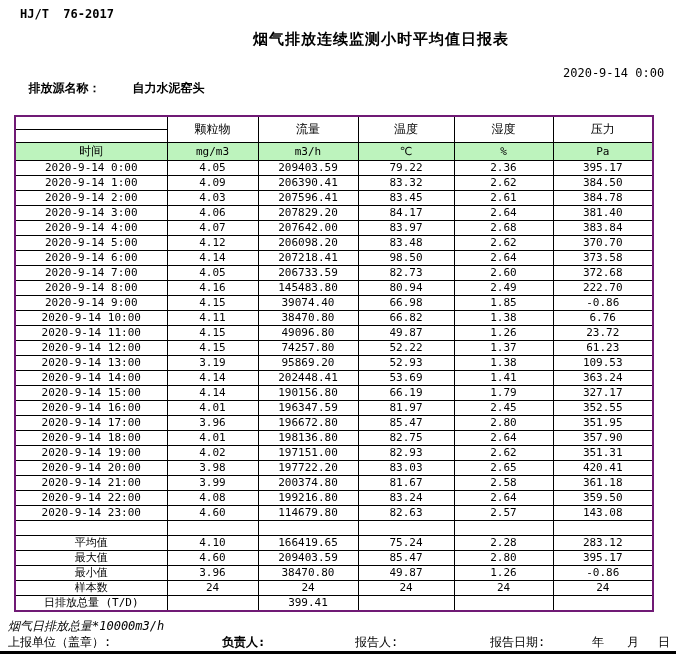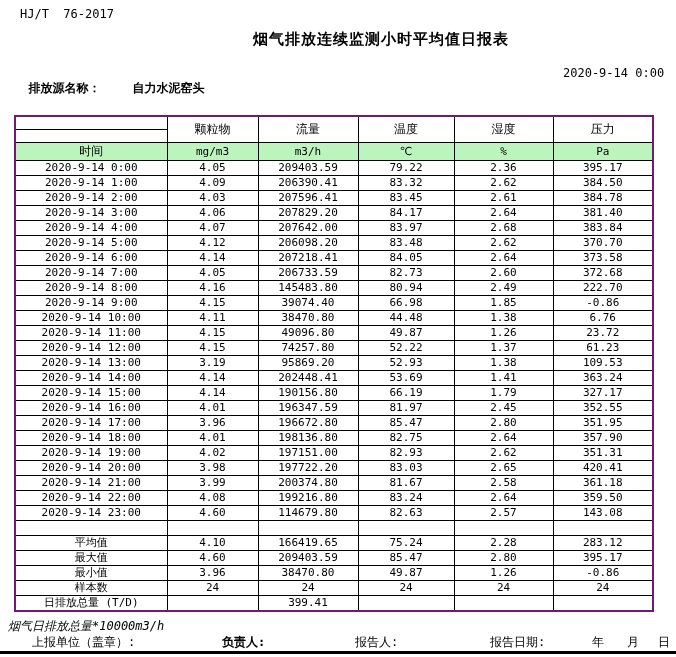--- a/index.html
+++ b/index.html
@@ -2,21 +2,21 @@
 <html style="--units-bg: #bdf3bd;"><head>
 <meta charset="utf-8">
 <style>
   html,body{margin:0;padding:0;}
   body{
     width:676px;height:657px;background:#ffffff;position:relative;
     font-family:"DejaVu Sans Mono","DejaVu Sans",monospace;
     color:#000;overflow:hidden;
   }
   .abs{position:absolute;}
-  #standard{left:20px;top:7px;font-size:12px;font-weight:normal;white-space:pre;}
+  #standard{left:20px;top:7px;font-size:12px;font-weight:bold;white-space:pre;}
   #title{left:0;top:30px;width:676px;text-align:center;text-indent:46px;
          font-size:15px;font-weight:bold;letter-spacing:1px;padding-left:20px;}
   #source-line{left:14px;top:66px;font-size:12px;font-weight:bold;white-space:pre;}
   #source-name{margin-left:32px;}
   #report-datetime{left:563px;top:66px;font-size:12px;}
   
   #report-table{
     position:absolute;left:14px;top:115px;width:639px;
     border-collapse:collapse;table-layout:fixed;
     border:2px solid #701a75;
@@ -27,21 +27,21 @@
   }
   tr.hdr-half td,tr.hdr-half th{height:12px;font-size:12px;}
   tr.units-row td{height:14px;font-size:11px;background:var(--units-bg,#bdf3bd);}
   tr.units-row td:first-child{font-size:12px;}
   #data-rows td,#summary-rows td{height:14px;font-size:11px;line-height:14px;}
   tr.blank-row td{height:14px;}
   
   #footnote{left:8px;top:618px;font-size:12px;font-style:italic;}
   #signature-line{left:0;top:634px;width:676px;height:16px;font-size:12px;}
   #signature-line span{position:absolute;white-space:pre;}
-  #sig-unit{left:8px;margin-left:24px;}
+  #sig-unit{left:8px;}
   #sig-manager{left:222px;font-weight:bold;}
   #sig-reporter{left:355px;}
   #sig-date{left:490px;}
   #sig-year{left:592px;}
   #sig-month{left:627px;}
   #sig-day{left:658px;}
   #bottom-rule{left:0;top:651px;width:676px;height:3px;background:#000;}
 </style>
 </head>
 <body>
@@ -129,21 +129,21 @@
         <td>4.12</td>
         <td>206098.20</td>
         <td>83.48</td>
         <td>2.62</td>
         <td>370.70</td>
       </tr>
       <tr>
         <td>2020-9-14 6:00</td>
         <td>4.14</td>
         <td>207218.41</td>
-        <td>84.05</td>
+        <td>98.50</td>
         <td>2.64</td>
         <td>373.58</td>
       </tr>
       <tr>
         <td>2020-9-14 7:00</td>
         <td>4.05</td>
         <td>206733.59</td>
         <td>82.73</td>
         <td>2.60</td>
         <td>372.68</td>
@@ -161,21 +161,21 @@
         <td>4.15</td>
         <td>39074.40</td>
         <td>66.98</td>
         <td>1.85</td>
         <td>-0.86</td>
       </tr>
       <tr>
         <td>2020-9-14 10:00</td>
         <td>4.11</td>
         <td>38470.80</td>
-        <td>44.48</td>
+        <td>66.82</td>
         <td>1.38</td>
         <td>6.76</td>
       </tr>
       <tr>
         <td>2020-9-14 11:00</td>
         <td>4.15</td>
         <td>49096.80</td>
         <td>49.87</td>
         <td>1.26</td>
         <td>23.72</td>

